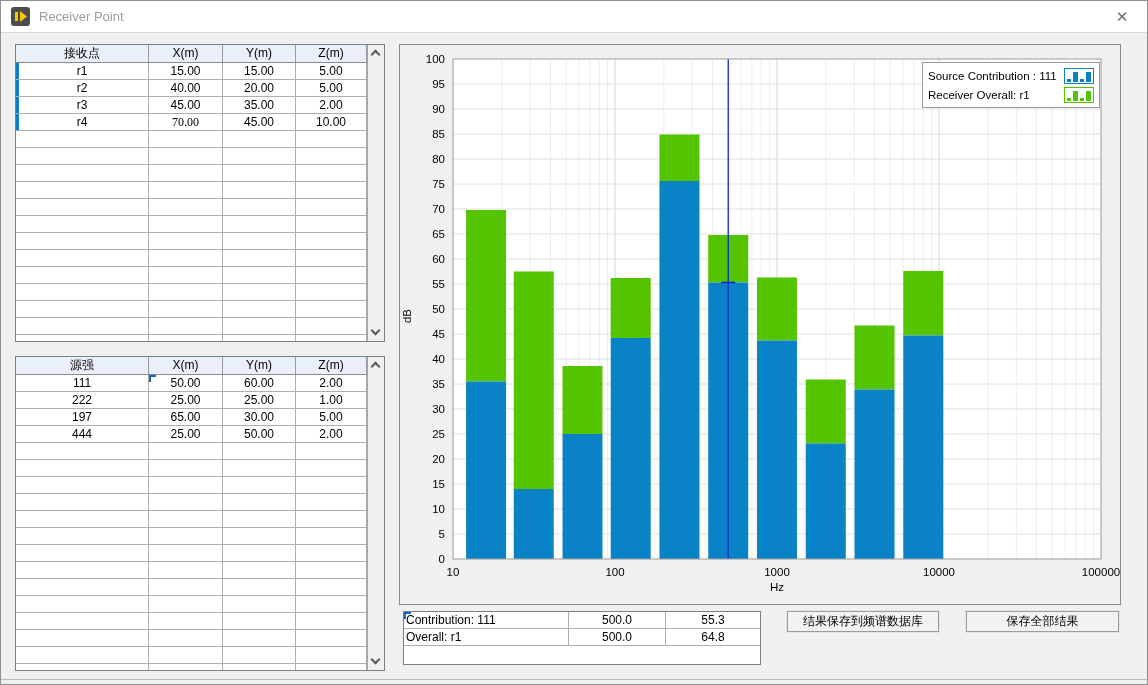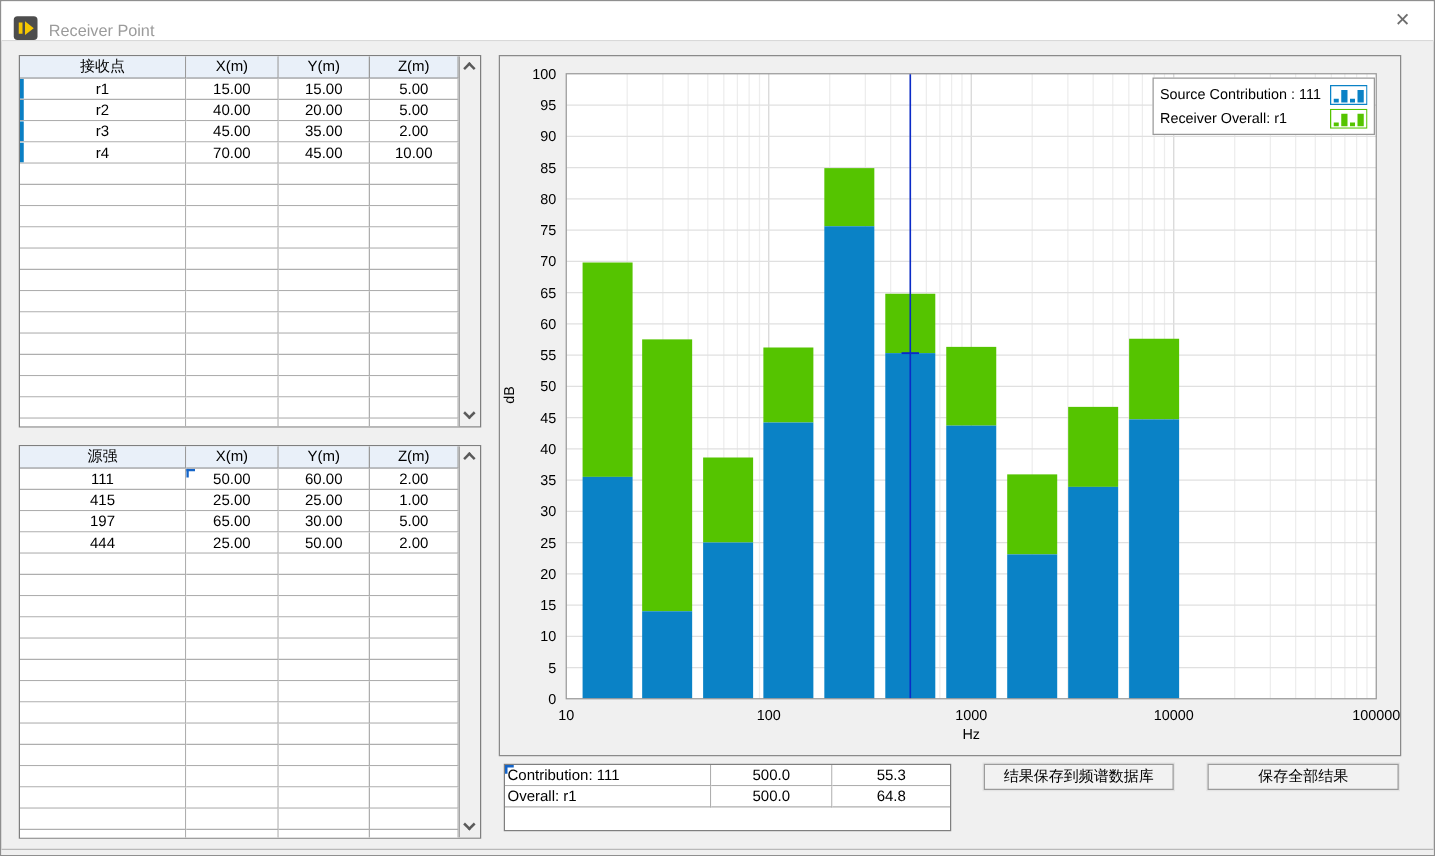--- a/index.html
+++ b/index.html
@@ -5,21 +5,21 @@
   * { margin:0; padding:0; box-sizing:border-box; }
   html,body { width:1148px; height:685px; font-family:"Liberation Sans", sans-serif; }
   #window {
     position:relative; width:1148px; height:685px;
     background:#f0f0f0; border:1px solid #8f8f8f; overflow:hidden;
   }
   
   #titlebar {
     position:absolute; left:0; top:0; width:100%; height:32px;
     background:#ffffff; border-bottom:1px solid #d9d9d9;
-    display:flex; align-items:flex-end;
+    display:flex; align-items:center;
   }
   #app-icon {
     width:19px; height:19px; margin-left:10px; background:#4d4d4d;
     border-radius:3px; position:relative; flex:0 0 auto;
   }
   #title-text { margin-left:9px; font-size:13px; color:#9b9b9b; }
   #close-btn {
     position:absolute; right:16px; top:7px; width:18px; height:18px;
     color:#6e6e6e; font-size:15px; line-height:18px; text-align:center; cursor:default;
   }
@@ -121,21 +121,21 @@
           <div class="lv-cell" style="width: 71px;">5.00</div>
         </div>
         <div class="lv-row">
           <div class="lv-cell" style="width: 133px;">r3<div class="row-marker"></div></div>
           <div class="lv-cell" style="width: 74px;">45.00</div>
           <div class="lv-cell" style="width: 73px;">35.00</div>
           <div class="lv-cell" style="width: 71px;">2.00</div>
         </div>
         <div class="lv-row">
           <div class="lv-cell" style="width: 133px;">r4<div class="row-marker"></div></div>
-          <div class="lv-cell" style="width: 74px;">70.00</div>
+          <div class="lv-cell" style="width: 74px; font-family: Liberation Serif, serif;">70.00</div>
           <div class="lv-cell" style="width: 73px;">45.00</div>
           <div class="lv-cell" style="width: 71px;">10.00</div>
         </div>
         <div class="lv-row">
           <div class="lv-cell" style="width: 133px;"></div>
           <div class="lv-cell" style="width: 74px;"></div>
           <div class="lv-cell" style="width: 73px;"></div>
           <div class="lv-cell" style="width: 71px;"></div>
         </div>
         <div class="lv-row">
@@ -229,21 +229,21 @@
           <div class="lv-cell" style="width: 73px;">Y(m)</div>
           <div class="lv-cell" style="width: 71px;">Z(m)</div>
         </div>
         <div class="lv-row">
           <div class="lv-cell" style="width: 133px;">111</div>
           <div class="lv-cell" style="width: 74px;">50.00<div class="corner-marker"></div></div>
           <div class="lv-cell" style="width: 73px;">60.00</div>
           <div class="lv-cell" style="width: 71px;">2.00</div>
         </div>
         <div class="lv-row">
-          <div class="lv-cell" style="width: 133px;">415</div>
+          <div class="lv-cell" style="width: 133px;">222</div>
           <div class="lv-cell" style="width: 74px;">25.00</div>
           <div class="lv-cell" style="width: 73px;">25.00</div>
           <div class="lv-cell" style="width: 71px;">1.00</div>
         </div>
         <div class="lv-row">
           <div class="lv-cell" style="width: 133px;">197</div>
           <div class="lv-cell" style="width: 74px;">65.00</div>
           <div class="lv-cell" style="width: 73px;">30.00</div>
           <div class="lv-cell" style="width: 71px;">5.00</div>
         </div>

